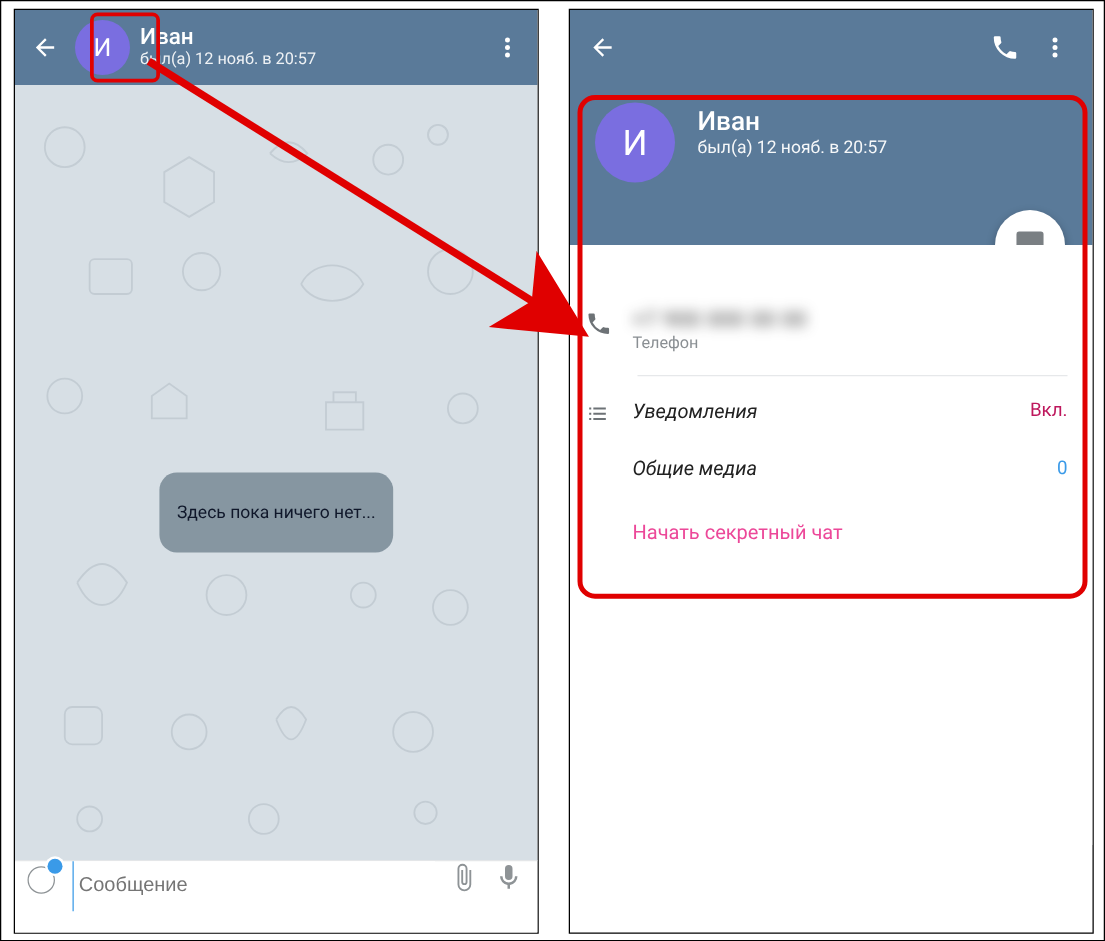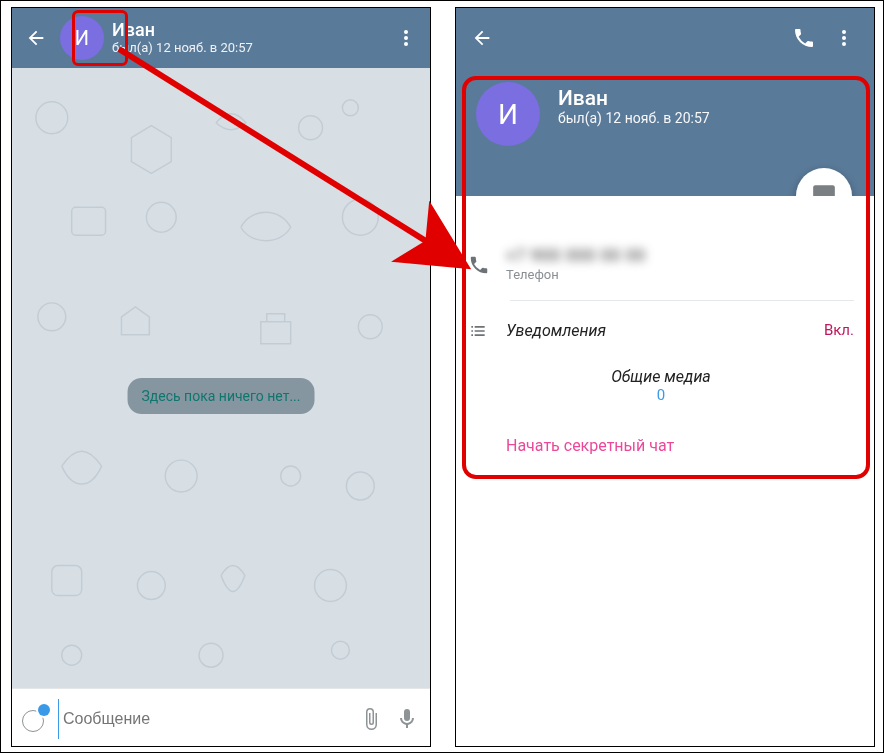--- a/index.html
+++ b/index.html
@@ -67,32 +67,32 @@
   }
   
   .doodle-pattern {
     position:absolute; inset:0; opacity:.25;
   }
   .empty-bubble {
     position:absolute;
     left:50%; top: 310px;
     transform: translateX(-50%);
     background: rgba(90,110,125,.65);
-    color:#0f766e;
+    color:#0f172a;
     font-size: 14px;
-    padding: 10px 14px;
+    padding: 24px 14px;
     border-radius: 14px;
     white-space: nowrap;
   }
 
   .chat-inputbar {
     height: 60px;
     background:#fff;
     display:flex;
-    align-items:center;
+    align-items:flex-start;
     padding: 0 10px;
     gap: 10px;
     border-top: 1px solid #e4e6e8;
   }
   .sticker-icon {
     width:26px; height:26px; position: relative; flex:none; cursor:pointer;
   }
   .sticker-icon .face {
     width:22px; height:22px; border:1.5px solid #8e9396; border-radius:50%;
     position:absolute; left:0; bottom:0;
@@ -156,21 +156,21 @@
   .fab svg path { fill:#7a7f83; }
 
   .profile-body {
     background:#fff;
     position:relative;
     height: 480px;
     padding-top: 36px;
   }
   .section-row {
     display:flex;
-    align-items:center;
+    align-items:flex-start;
     padding: 14px 20px 14px 12px;
   }
   .row-icon {
     width:38px; flex:none;
     color:#6d7276;
     display:flex; align-items:center; justify-content:flex-start;
     padding-top:2px;
   }
   .row-main  { flex:1 1 auto; }
   .row-value { color:#be185d; font-size:15px; }
@@ -337,21 +337,21 @@
       <div class="section-row">
         <div class="row-icon">
           <svg width="20" height="20" viewBox="0 0 24 24">
               <path fill="currentColor" d="M4 6h2v2H4zM8 6h12v2H8zM4 11h2v2H4zM8 11h12v2H8zM4 16h2v2H4zM8 16h12v2H8z"></path>
             </svg>
         </div>
         <div class="row-main list-label">Уведомления</div>
         <div class="row-value">Вкл.</div>
       </div>
 
-      <div class="section-row" style="padding-top:10px;flex-direction:column;">
+      <div class="section-row" style="padding-top:10px;">
         <div class="row-icon"></div>
         <div class="row-main list-label">Общие медиа</div>
         <div class="row-value num">0</div>
       </div>
 
       <div class="section-row" style="padding-top:18px;">
         <div class="row-icon"></div>
         <div class="row-main secret-chat">Начать секретный чат</div>
       </div>
 

